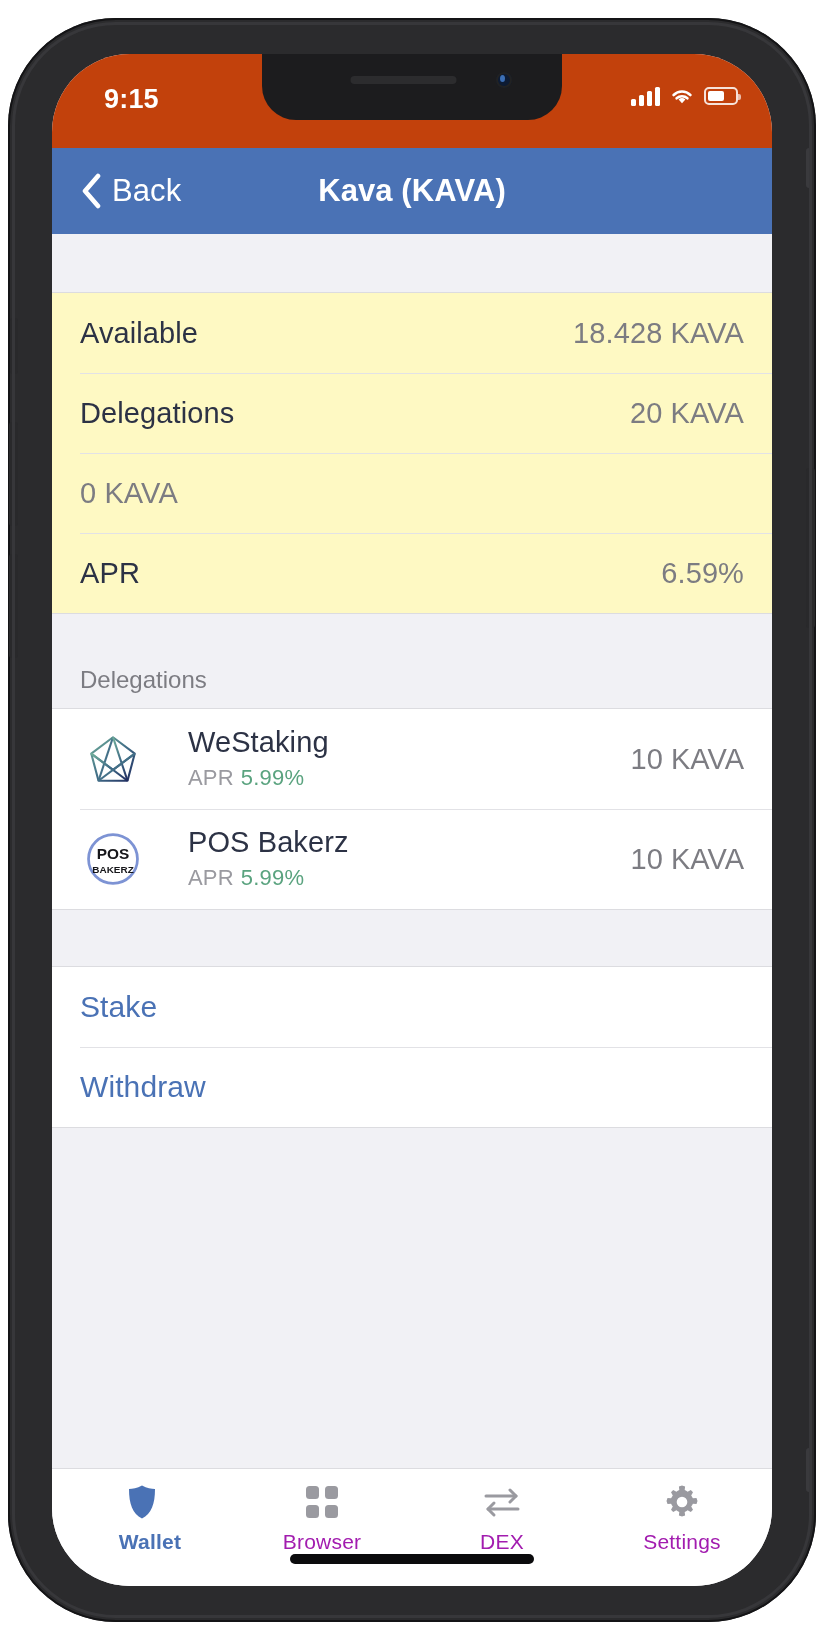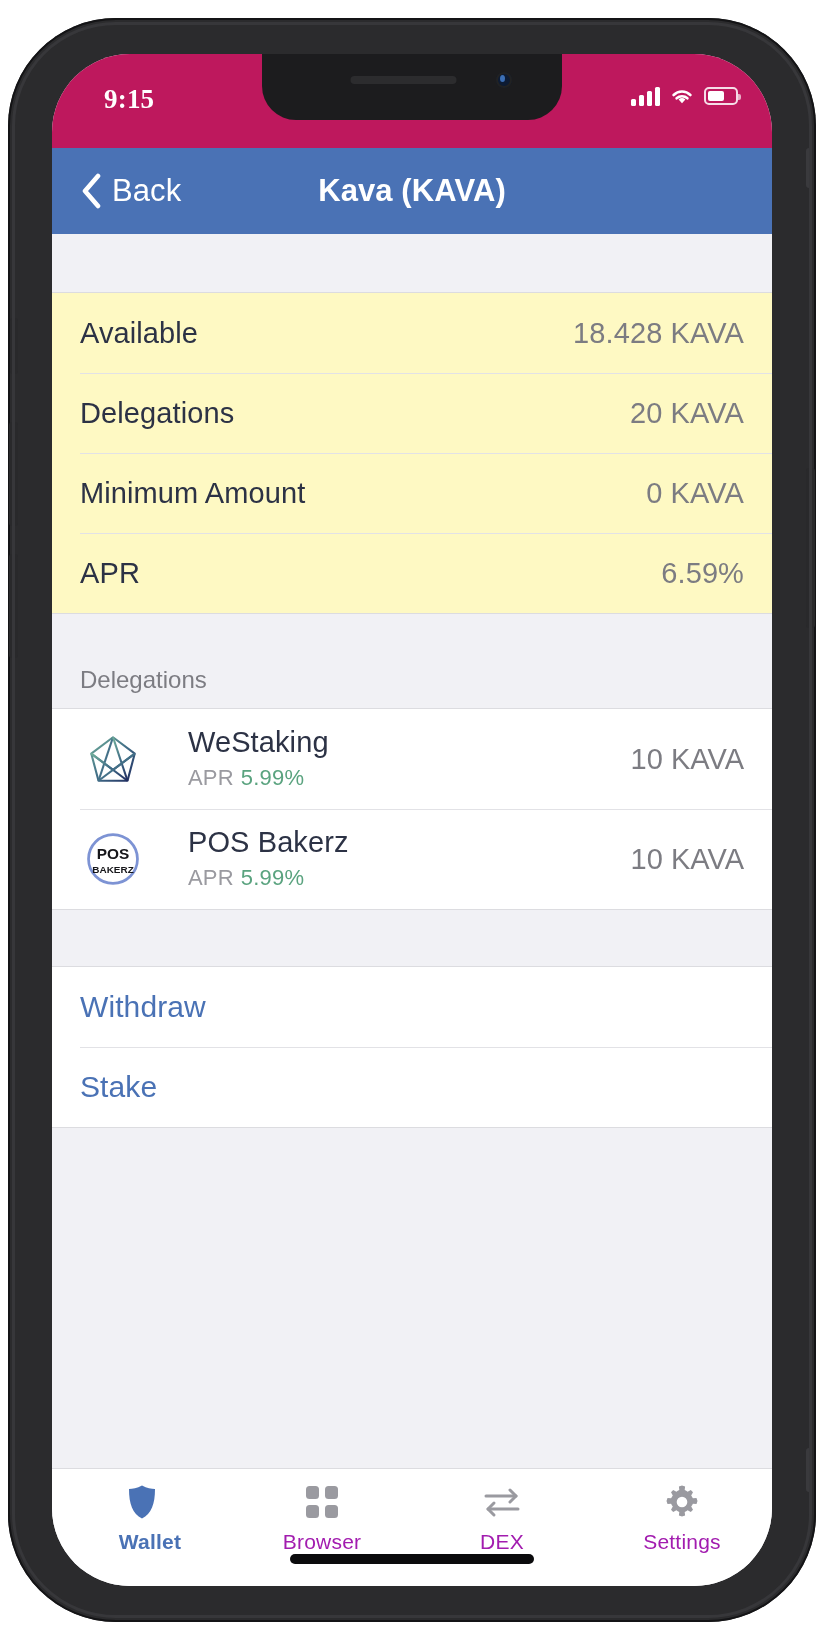--- a/index.html
+++ b/index.html
@@ -55,22 +55,21 @@
     height: 1532px;
     background: #f1f1f5;
     border-radius: 78px;
     overflow: hidden;
   }
 
   
   #status-bar {
     position: relative;
     height: 94px;
-    background: #be185d;
-    font-family: Liberation Serif, serif;
+    background: #c2410c;
   }
   #notch {
     position: absolute;
     left: 50%;
     transform: translateX(-50%);
     top: 0;
     width: 300px;
     height: 66px;
     background: #1c1c1e;
     border-bottom-left-radius: 34px;
@@ -405,21 +404,20 @@
           <span class="info-label">Available</span>
           <span class="info-value">18.428 KAVA</span>
         </div>
 
         <div class="info-row">
           <span class="info-label">Delegations</span>
           <span class="info-value">20 KAVA</span>
         </div>
 
         <div class="info-row">
-          <span class="info-label">Minimum Amount</span>
           <span class="info-value">0 KAVA</span>
         </div>
 
         <div class="info-row">
           <span class="info-label">APR</span>
           <span class="info-value">6.59%</span>
         </div>
 
       </div>
 
@@ -475,24 +473,24 @@
           </div>
           <div class="v-amount">10 KAVA</div>
         </div>
 
       </div>
 
       <div class="gap g2"></div>
 
       <div class="card top-border bot-border">
         <div class="action-row">
+          <span>Stake</span>
+        </div>
+        <div class="action-row">
           <span>Withdraw</span>
-        </div>
-        <div class="action-row">
-          <span>Stake</span>
         </div>
       </div>
 
       <div id="filler"></div>
 
     </div>
 
     <div id="tab-bar">
 
       <div class="tab-item active">

